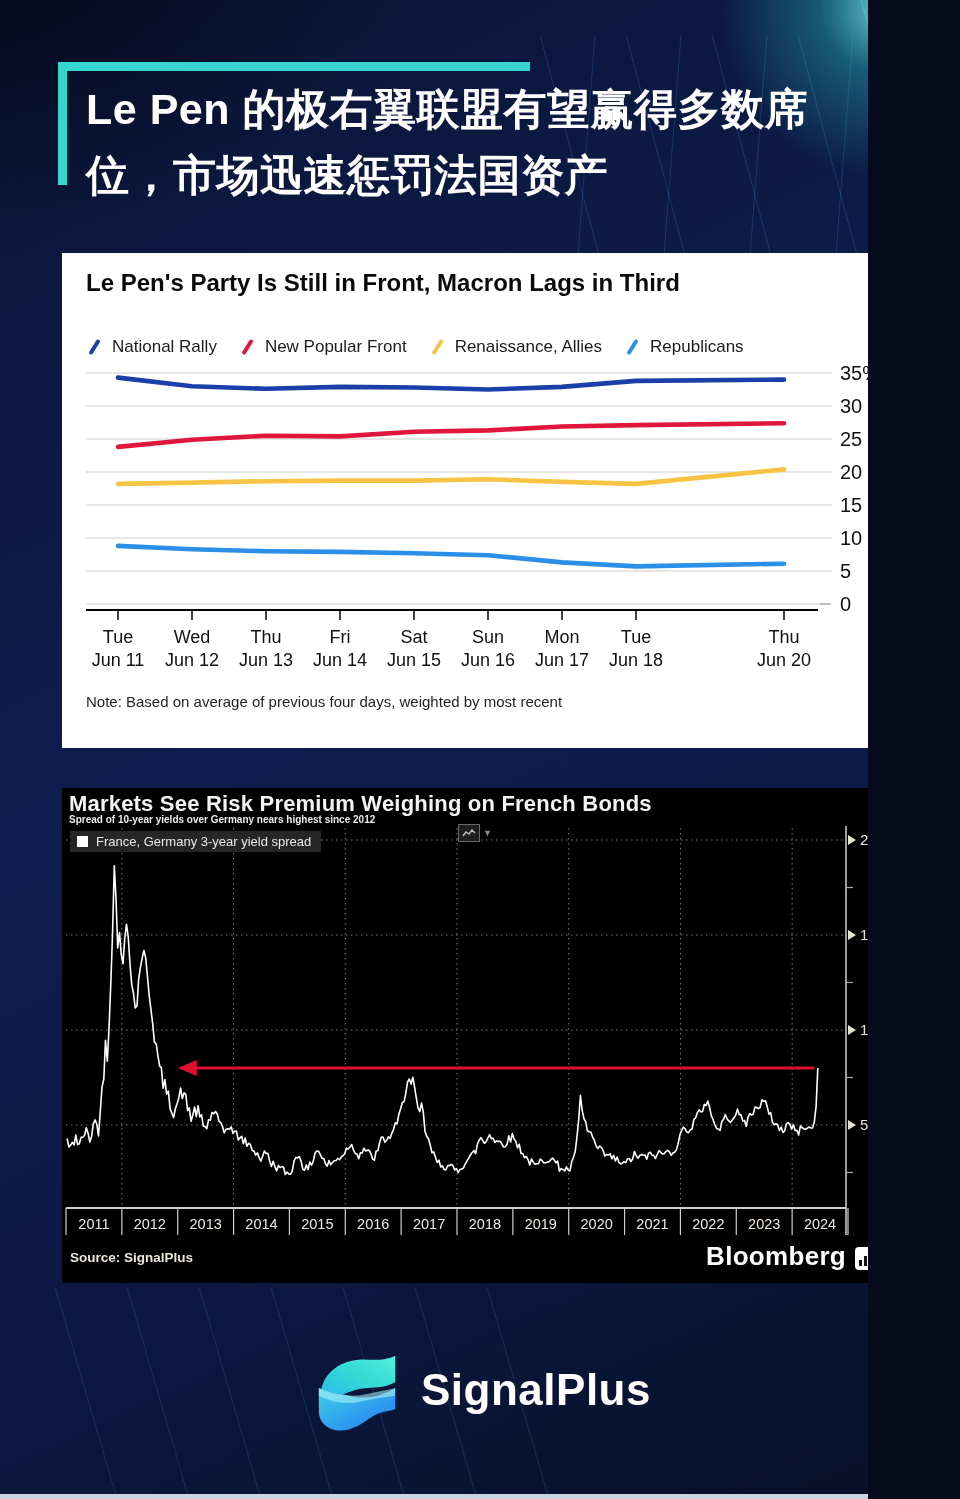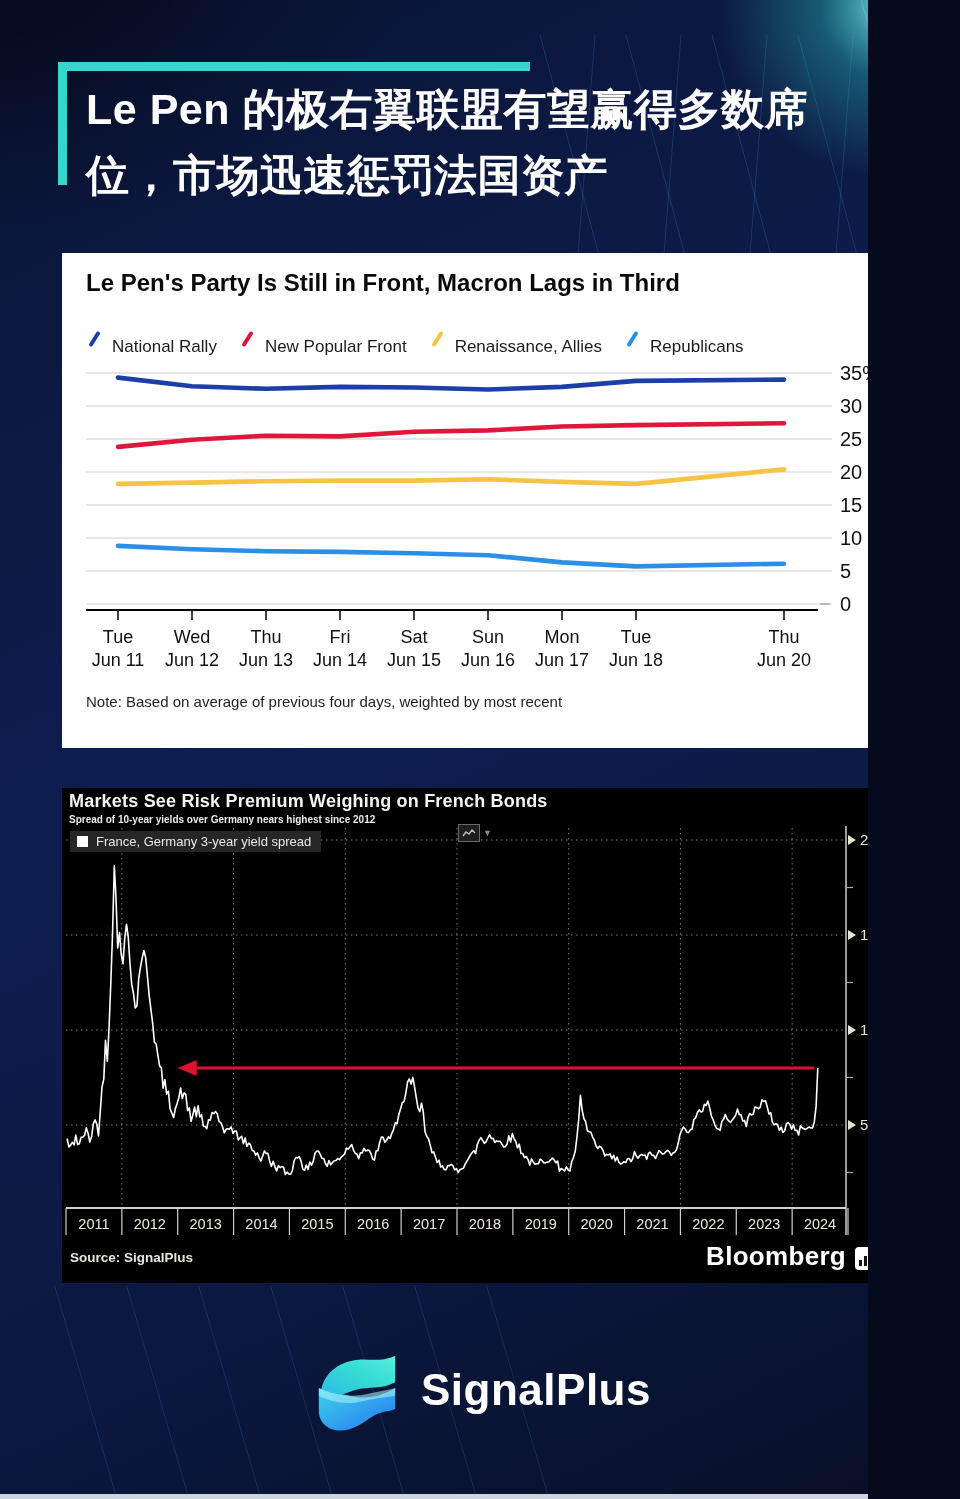--- a/index.html
+++ b/index.html
@@ -15,28 +15,28 @@
   .accent-h{position:absolute;left:58px;top:62px;width:472px;height:9px;background:#36d6cf;}
   .accent-v{position:absolute;left:58px;top:62px;width:9px;height:123px;background:#36d6cf;}
   .headline{position:absolute;left:86px;top:76px;width:810px;color:#ffffff;
         font-size:43px;font-weight:800;line-height:66px;letter-spacing:0.5px;}
 
   
   .poll-card{position:absolute;left:62px;top:253px;width:838px;height:495px;background:#ffffff;}
   .poll-title{position:absolute;left:24px;top:16px;font-size:24px;font-weight:700;color:#0a0a0a;}
   .poll-subtitle{position:absolute;left:24px;top:52px;font-size:19px;color:#1b1b1b;}
   .poll-legend{position:absolute;left:24px;top:84px;display:flex;align-items:center;gap:22px;}
-  .poll-legend .item{display:flex;gap:9px;font-size:17px;color:#1b1b1b;}
+  .poll-legend .item{display:flex;align-items:center;gap:9px;font-size:17px;color:#1b1b1b;}
   .slash{display:inline-block;width:17px;height:4px;border-radius:2px;transform:rotate(-58deg);}
   .poll-svg{position:absolute;left:0;top:112px;}
   .poll-foot{position:absolute;left:24px;top:438px;font-size:15px;color:#1f1f1f;line-height:22px;}
 
   
   .bond-panel{position:absolute;left:62px;top:788px;width:838px;height:495px;background:#000000;}
-  .bond-title{position:absolute;left:7px;top:3px;font-size:18px;font-weight:700;color:#f4f4f4;letter-spacing:0.2px;}
+  .bond-title{position:absolute;left:7px;top:3px;font-size:22px;font-weight:700;color:#f4f4f4;letter-spacing:0.2px;}
   .bond-subtitle{position:absolute;left:7px;top:26px;font-size:10px;font-weight:700;color:#ececec;}
   .bond-svg{position:absolute;left:0;top:0;}
   .bond-legend{position:absolute;left:8px;top:43px;display:flex;align-items:center;gap:8px;
         background:#262626;padding:3px 10px 3px 7px;font-size:13px;color:#e9e9e9;}
   .bond-legend .sq{width:11px;height:11px;background:#ffffff;display:inline-block;}
   .chart-tool{position:absolute;left:396px;top:36px;display:flex;align-items:center;gap:3px;}
   .chart-tool .box{width:20px;height:16px;border:1px solid #6a6a6a;background:#1e1e1e;
         display:flex;align-items:center;justify-content:center;}
   .chart-tool .caret{color:#8a8a8a;font-size:9px;}
   .bond-source{position:absolute;left:8px;top:462px;font-size:13.5px;font-weight:700;color:#eae6da;}

